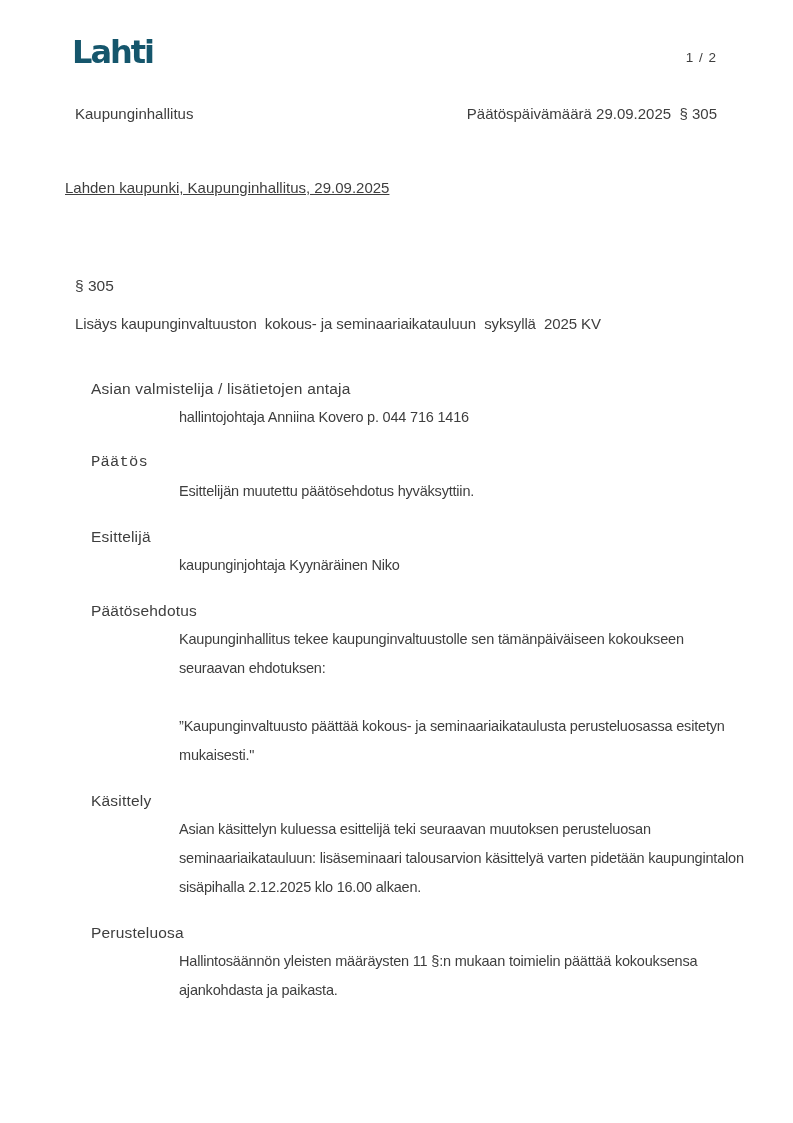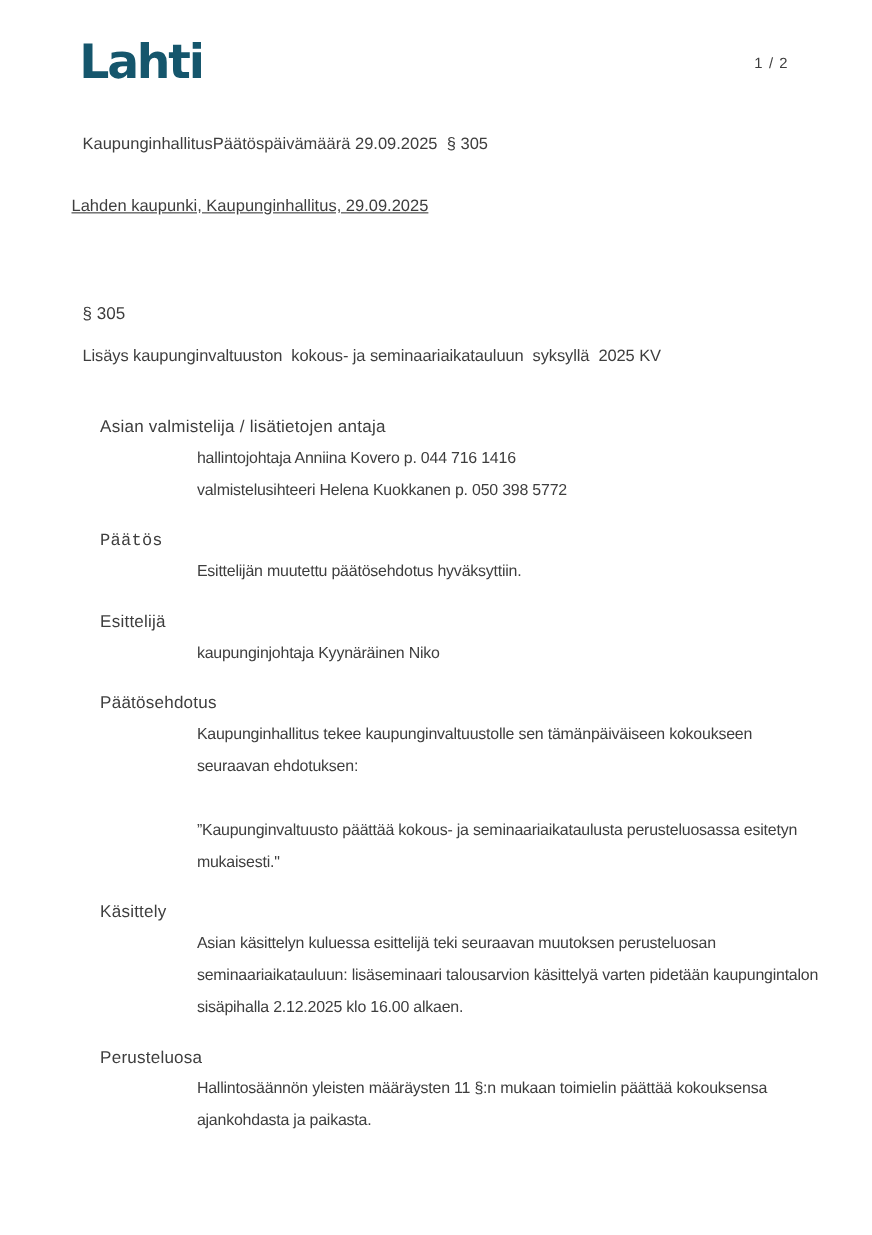--- a/index.html
+++ b/index.html
@@ -20,40 +20,40 @@
     position: relative;
     width: 793px;
     height: 1123px;
     background: #ffffff;
   }
   .logo {
     position: absolute;
     left: 72px;
     top: 36px;
     font-family: "DejaVu Sans", sans-serif;
-    font-size: 43px;
+    font-size: 32px;
     font-weight: 700;
     letter-spacing: -2px;
     line-height: 1;
   }
   .page-num {
     position: absolute;
     top: 50px;
     right: 76px;
     font-size: 13.5px;
     letter-spacing: 1px;
     white-space: pre;
   }
   .header-row {
     position: absolute;
-    top: 122px;
+    top: 105px;
     left: 75px;
     right: 76px;
     display: flex;
-    justify-content: flex-start;
+    justify-content: space-between;
     font-size: 15px;
   }
   .header-row .right {
     white-space: pre;
   }
   .org-line {
     position: absolute;
     top: 179px;
     left: 65px;
     font-size: 15px;
@@ -120,21 +120,20 @@
 
     <div class="section-mark">§ 305</div>
 
     <div class="doc-title">Lisäys kaupunginvaltuuston  kokous- ja seminaariaikatauluun  syksyllä  2025 KV</div>
 
 
     <section class="doc-section first">
       <h2 class="section-label">Asian valmistelija / lisätietojen antaja</h2>
       <div class="section-body">
         <p>hallintojohtaja Anniina Kovero p. 044 716 1416</p>
-        <p>valmistelusihteeri Helena Kuokkanen p. 050 398 5772</p>
       </div>
     </section>
 
     <section class="doc-section no-gap">
       <h2 class="section-label">Päätös</h2>
       <div class="section-body">
         <p>Esittelijän muutettu päätösehdotus hyväksyttiin.</p>
       </div>
     </section>
 

